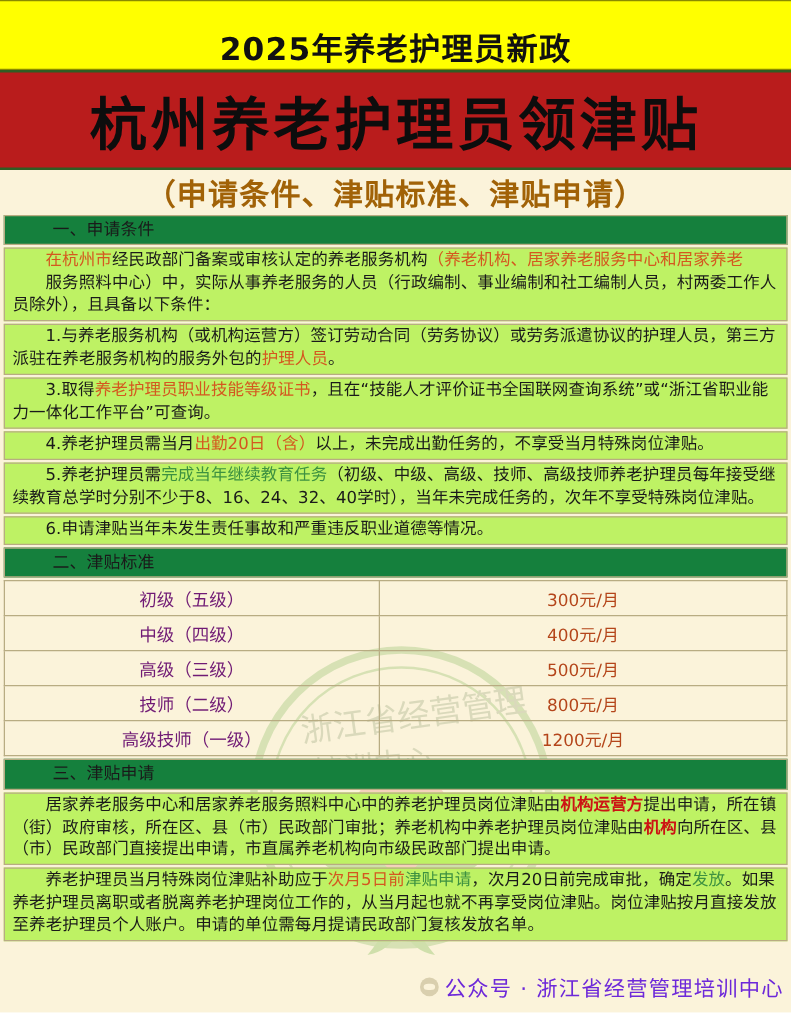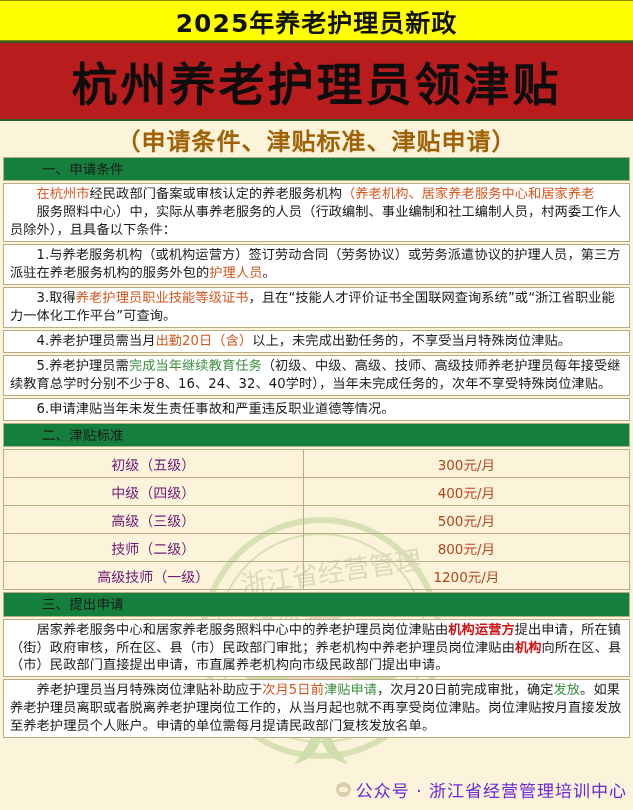--- a/index.html
+++ b/index.html
@@ -59,27 +59,27 @@
     left: 3px; top: 5px;
     width: 9px; height: 5px;
     border-radius: 40%;
     background: #fbf3da;
   }
 
   
   .banner-yellow {
     position: relative;
     z-index: 2;
-    height: 41px;
+    height: 56px;
     background: #ffff00;
     border: 1px solid #8a8a00;
     border-left: none;
     border-right: none;
     display: flex;
-    align-items: center;
+    align-items: flex-end;
     justify-content: center;
     box-sizing: border-box;
   }
   .banner-yellow .t {
     font-family: "DejaVu Sans", "Liberation Sans", sans-serif;
     font-weight: bold;
     font-size: 25px;
     color: #111111;
     letter-spacing: 1px;
   }
@@ -121,21 +121,21 @@
     white-space: nowrap;
   }
 
   
   .body-area {
     position: relative;
     z-index: 2;
     padding: 0 3px 0 3px;
   }
   .block {
-    background: #ffffff;
+    background: #bef264;
     border: 1px solid #b8ac82;
     box-sizing: border-box;
     margin-bottom: 2px;
     padding: 1px 4px 2px 6px;
     font-size: 13.2px;
     line-height: 1.36;
     color: #1a1a1a;
     letter-spacing: 0.1px;
   }
   .block.section-head {
@@ -266,21 +266,21 @@
       <tr>
         <td class="c-level">高级技师（一级）</td>
         <td class="c-amt">1200元/月</td>
       </tr>
     </tbody>
   </table>
 
   <div class="body-area">
 
     <div class="block section-head">
-      <span class="t">三、提出申请</span>
+      <span class="t">三、津贴申请</span>
     </div>
 
     <div class="block">
       <div class="para"><span>居家养老服务中心和居家养老服务照料中心中的养老护理员岗位津贴由</span><span class="hl-red">机构运营方</span><span>提出申请，所在镇（街）政府审核，所在区、县（市）民政部门审批；养老机构中养老护理员岗位津贴由</span><span class="hl-red">机构</span><span>向所在区、县（市）民政部门直接提出申请，市直属养老机构向市级民政部门提出申请。</span></div>
     </div>
 
     <div class="block">
       <div class="para"><span>养老护理员当月特殊岗位津贴补助应于</span><span class="hl-orange">次月5日前</span><span class="hl-green">津贴申请</span><span>，次月20日前完成审批，确定</span><span class="hl-green">发放</span><span>。如果养老护理员离职或者脱离养老护理岗位工作的，从当月起也就不再享受岗位津贴。岗位津贴按月直接发放至养老护理员个人账户。申请的单位需每月提请民政部门复核发放名单。</span></div>
     </div>
   </div>

